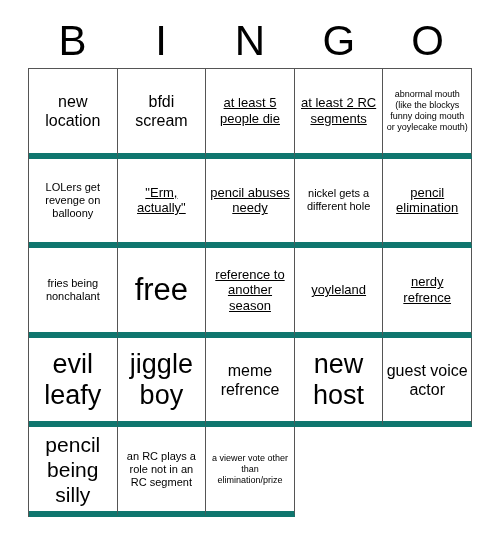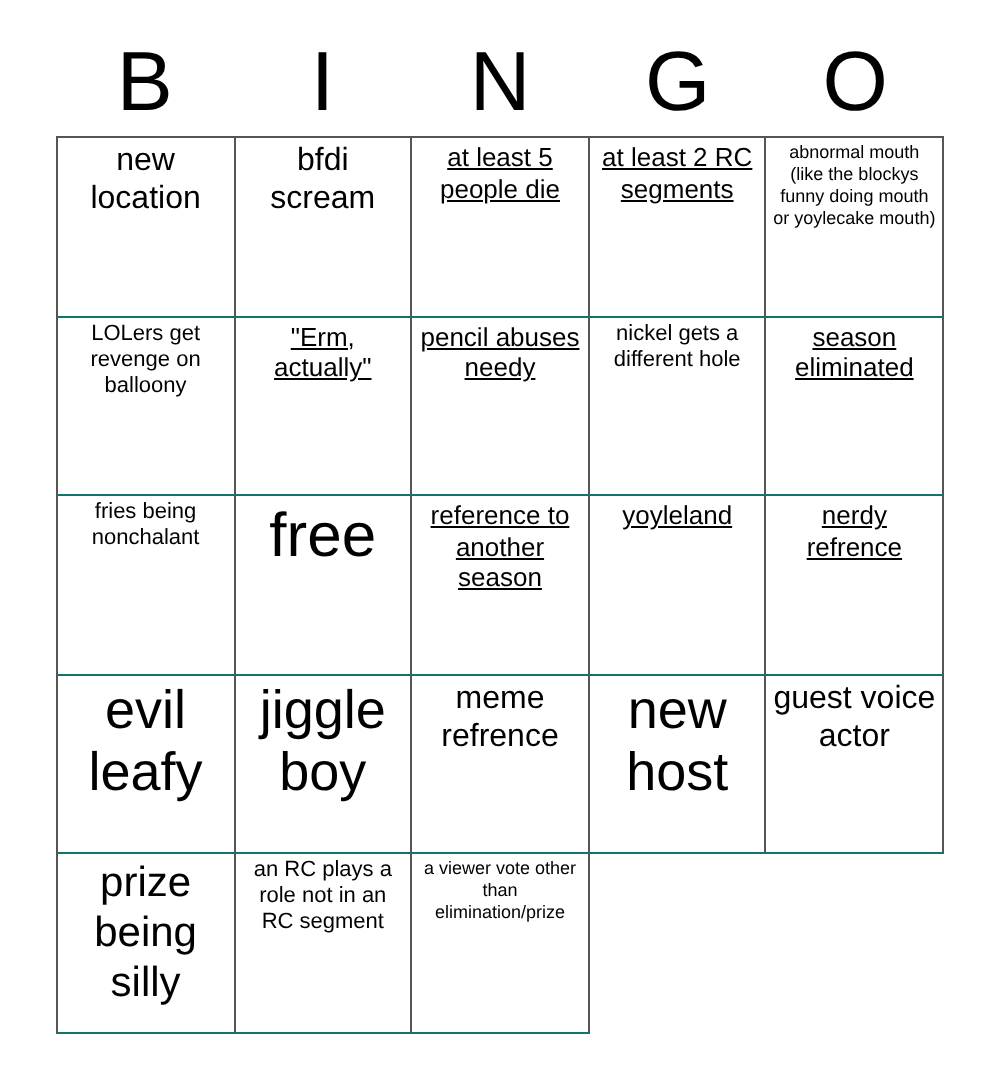--- a/index.html
+++ b/index.html
@@ -55,24 +55,24 @@
     display: grid;
     grid-template-columns: repeat(5, 1fr);
     grid-template-rows: repeat(5, 1fr);
     border-top: 1px solid #555555;
     border-left: 1px solid #555555;
     box-sizing: border-box;
     background: #ffffff;
   }
   .cell {
     border-right: 1px solid #555555;
-    border-bottom: 1px solid #0f766e;
+    border-bottom: 6px solid #0f766e;
     box-sizing: border-box;
     display: flex;
-    align-items: flex-start;
+    align-items: center;
     justify-content: center;
     text-align: center;
     padding: 2px 3px;
     overflow: hidden;
     background: #ffffff;
   }
   .cell-text {
     display: block;
     width: 100%;
     word-wrap: break-word;
@@ -124,21 +124,21 @@
       <div class="cell sz-m">
         <span class="cell-text">"Erm, actually"</span>
       </div>
       <div class="cell sz-m">
         <span class="cell-text">pencil abuses needy</span>
       </div>
       <div class="cell sz-s">
         <span class="cell-text">nickel gets a different hole</span>
       </div>
       <div class="cell sz-m">
-        <span class="cell-text">season eliminated</span>
+        <span class="cell-text">pencil elimination</span>
       </div>
       <div class="cell sz-s">
         <span class="cell-text">fries being nonchalant</span>
       </div>
       <div class="cell sz-free">
         <span class="cell-text">free</span>
       </div>
       <div class="cell sz-m">
         <span class="cell-text">reference to another season</span>
       </div>
@@ -157,21 +157,21 @@
       <div class="cell sz-l">
         <span class="cell-text">meme refrence</span>
       </div>
       <div class="cell sz-xxl">
         <span class="cell-text">new host</span>
       </div>
       <div class="cell sz-l">
         <span class="cell-text">guest voice actor</span>
       </div>
       <div class="cell sz-xl">
-        <span class="cell-text">prize being silly</span>
+        <span class="cell-text">pencil being silly</span>
       </div>
       <div class="cell sz-s">
         <span class="cell-text">an RC plays a role not in an RC segment</span>
       </div>
       <div class="cell sz-xs">
         <span class="cell-text">a viewer vote other than elimination/prize</span>
       </div>
     </div>
 
 </div>

